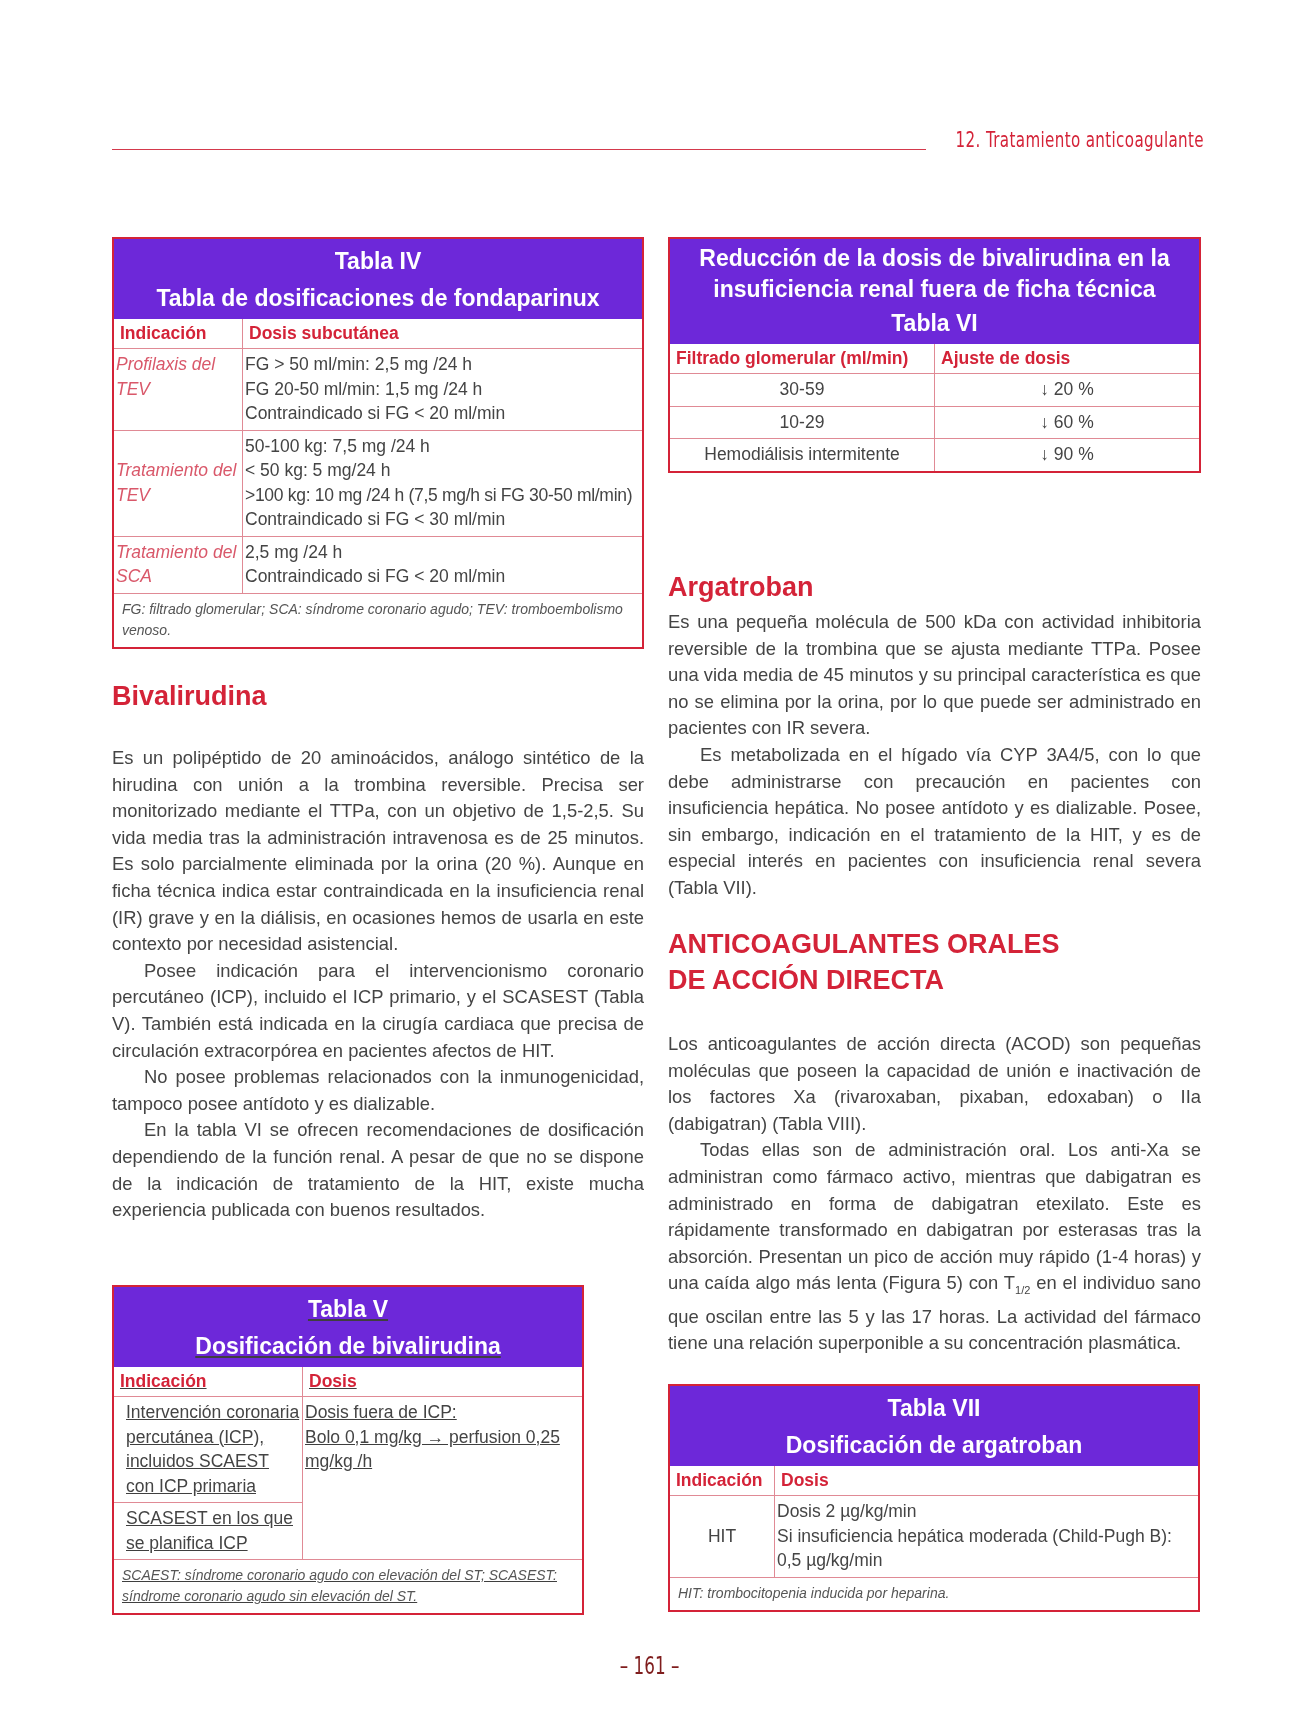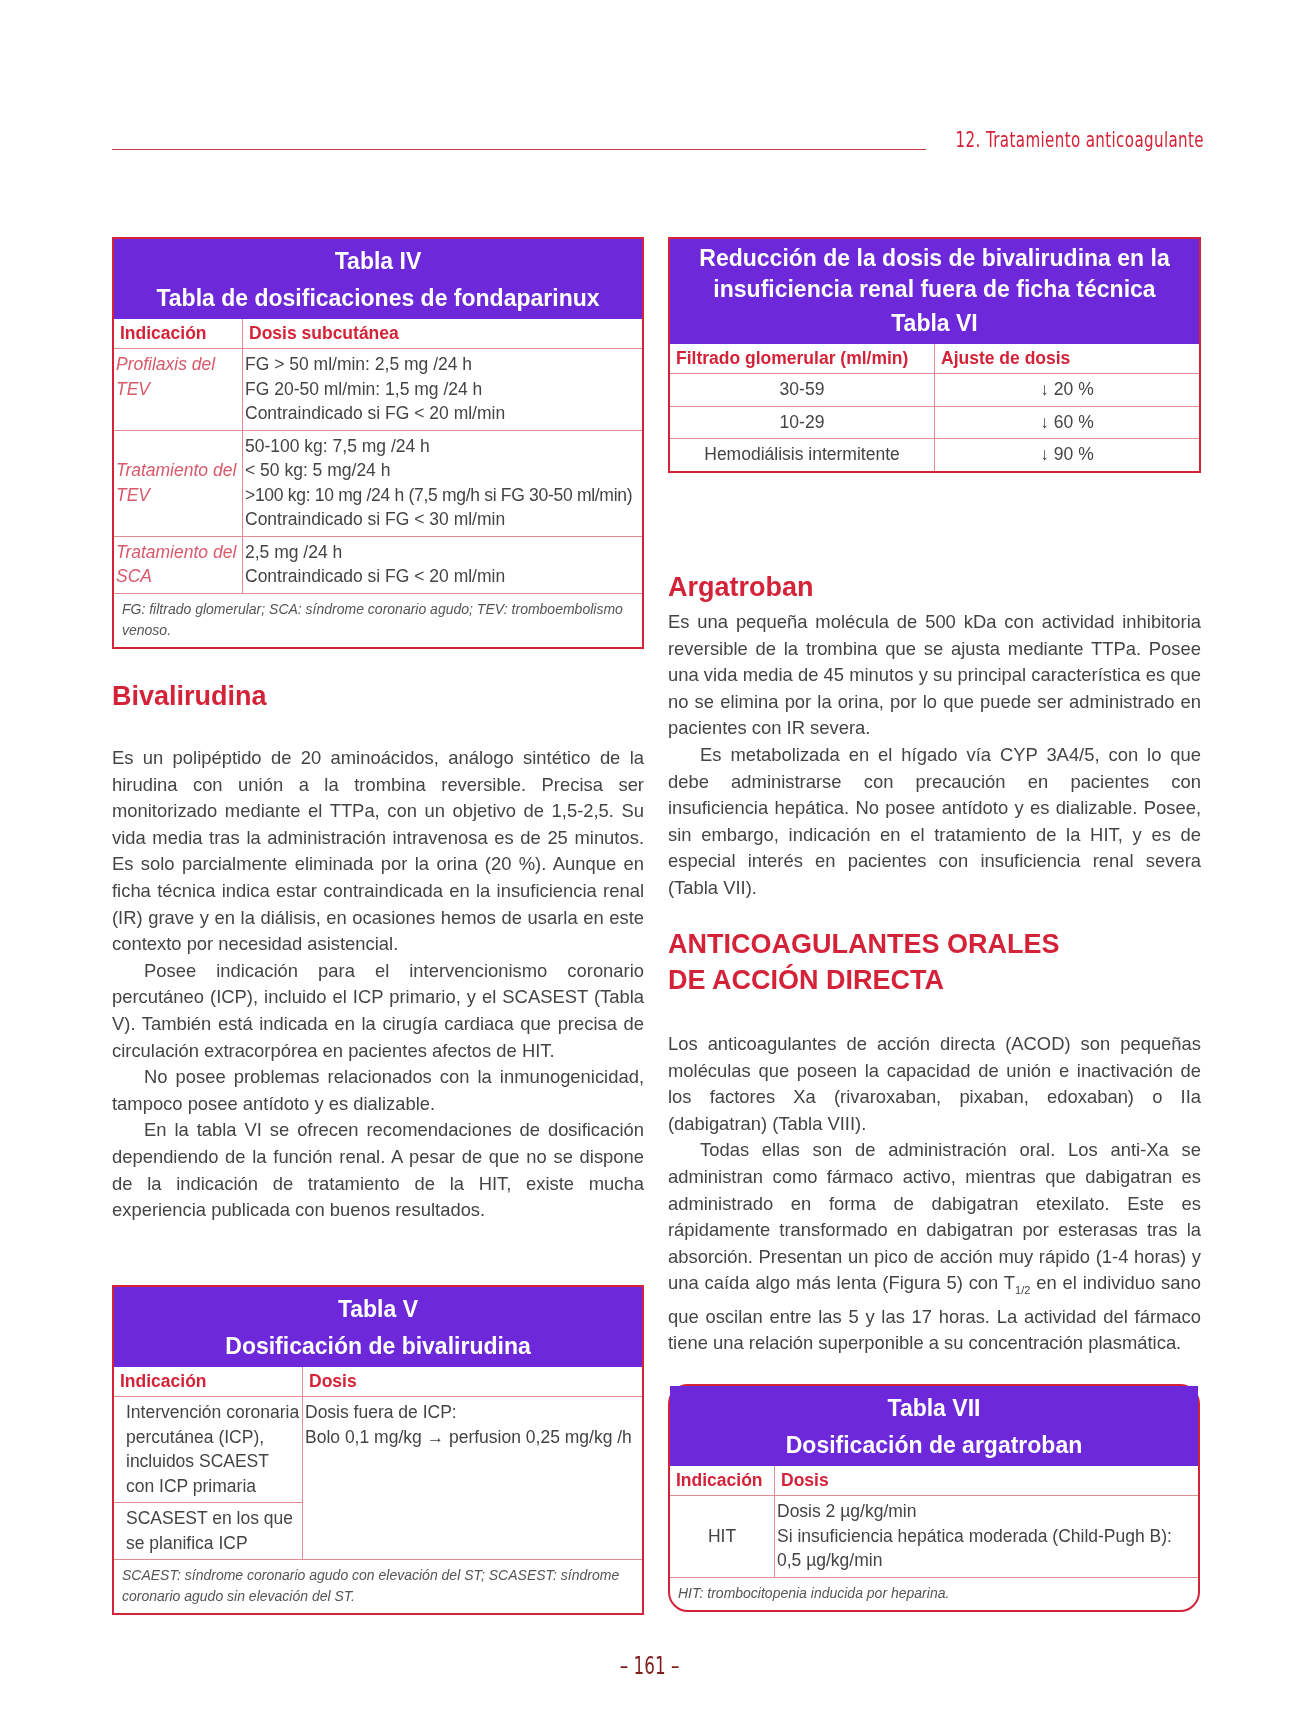--- a/index.html
+++ b/index.html
@@ -84,21 +84,21 @@
 </div>
 
 <div class="h2" style="left:112px; top:678px;">Bivalirudina</div>
 <div class="para" style="left:112px; top:745px; width:532px;">
   <p>Es un polipéptido de 20 aminoácidos, análogo sintético de la hirudina con unión a la trombina reversible. Precisa ser monitorizado mediante el TTPa, con un objetivo de 1,5-2,5. Su vida media tras la administración intravenosa es de 25 minutos. Es solo parcialmente eliminada por la orina (20 %). Aunque en ficha técnica indica estar contraindicada en la insuficiencia renal (IR) grave y en la diálisis, en ocasiones hemos de usarla en este contexto por necesidad asistencial.</p>
   <p class="indent">Posee indicación para el intervencionismo coronario percutáneo (ICP), incluido el ICP primario, y el SCASEST (Tabla V). También está indicada en la cirugía cardiaca que precisa de circulación extracorpórea en pacientes afectos de HIT.</p>
   <p class="indent">No posee problemas relacionados con la inmunogenicidad, tampoco posee antídoto y es dializable.</p>
   <p class="indent">En la tabla VI se ofrecen recomendaciones de dosificación dependiendo de la función renal. A pesar de que no se dispone de la indicación de tratamiento de la HIT, existe mucha experiencia publicada con buenos resultados.</p>
 </div>
 
-<div class="tbl" style="left:112px; top:1285px; width:532px;">
+<div class="tbl" style="left:112px; top:1285px; width:472px;text-decoration:underline;">
   <div class="tbl-head">
     <div>Tabla V</div>
     <div>Dosificación de bivalirudina</div>
   </div>
   <table>
     <tbody>
         <tr>
       <th class="vl" style="width:176px;">Indicación</th>
       <th>Dosis</th>
     </tr>
@@ -152,21 +152,21 @@
 
 <div class="h2" style="left:668px; top:926px; line-height:36px;">
   <div>ANTICOAGULANTES ORALES</div>
   <div>DE ACCIÓN DIRECTA</div>
 </div>
 <div class="para" style="left:668px; top:1031px; width:533px;">
   <p>Los anticoagulantes de acción directa (ACOD) son pequeñas moléculas que poseen la capacidad de unión e inactivación de los factores Xa (rivaroxaban, pixaban, edoxaban) o IIa (dabigatran) (Tabla VIII).</p>
   <p class="indent"><span>Todas ellas son de administración oral. Los anti-Xa se administran como fármaco activo, mientras que dabigatran es administrado en forma de dabigatran etexilato. Este es rápidamente transformado en dabigatran por esterasas tras la absorción. Presentan un pico de acción muy rápido (1-4 horas) y una caída algo más lenta (Figura 5) con T</span><sub>1/2</sub><span> en el individuo sano que oscilan entre las 5 y las 17 horas. La actividad del fármaco tiene una relación superponible a su concentración plasmática.</span></p>
 </div>
 
-<div class="tbl" style="left:668px; top:1384px; width:532px;border-radius:20px;">
+<div class="tbl" style="left:668px; top:1384px; width:532px;">
   <div class="tbl-head">
     <div>Tabla VII</div>
     <div>Dosificación de argatroban</div>
   </div>
   <table>
     <tbody>
         <tr>
       <th class="vl" style="width:92px;">Indicación</th>
       <th>Dosis</th>
     </tr>

